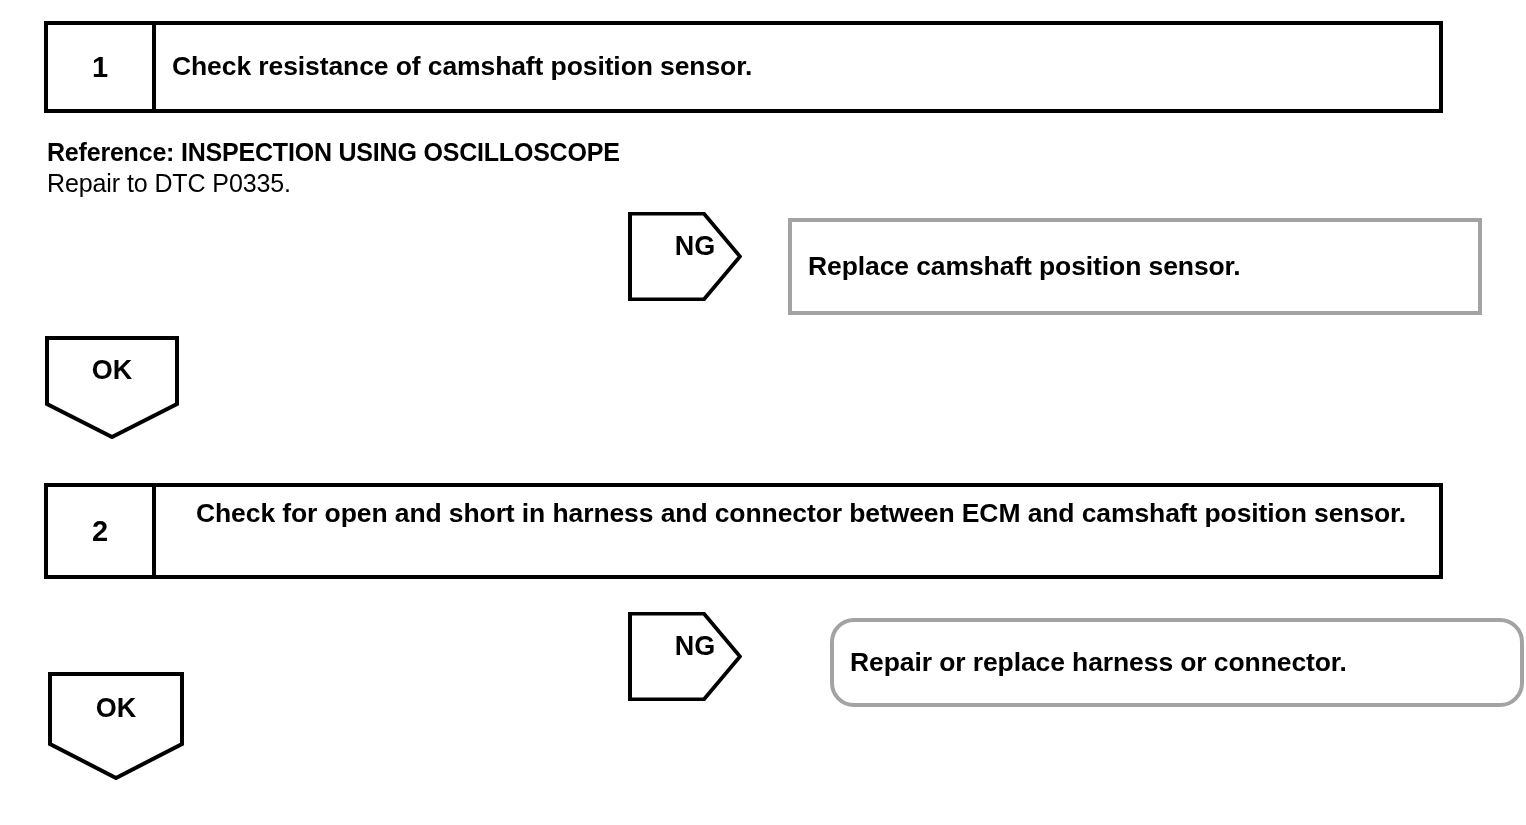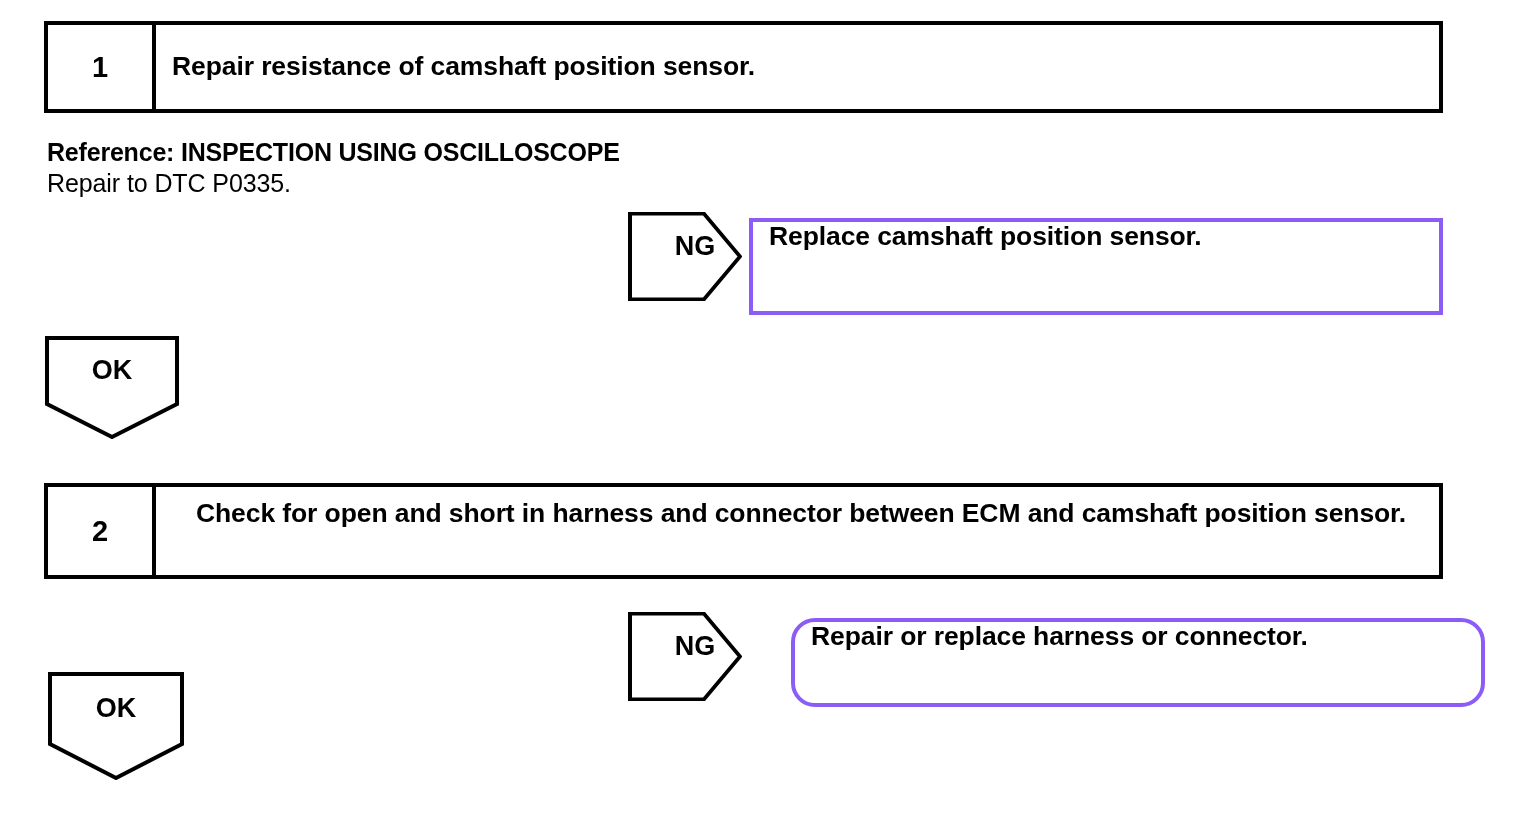--- a/index.html
+++ b/index.html
@@ -104,25 +104,27 @@
     font-weight: bold;
     font-size: 27px;
     letter-spacing: 0px;
   }
   #ng-arrow-1 { left: 628px; top: 212px; }
   #ng-arrow-2 { left: 628px; top: 612px; }
 
   
   .result-box {
     position: absolute;
-    border: 4px solid #8b5cf6;
+    border: 4px solid #a3a3a3;
     background: #fff;
     box-sizing: border-box;
     display: flex;
+    align-items: center;
     padding: 0 16px;
+    margin-left: 39px;
   }
   .result-text {
     font-weight: bold;
     font-size: 26.5px;
     line-height: 1.13;
     letter-spacing: -0.1px;
   }
   #result-1 { left: 749px; top: 218px; width: 694px; height: 97px; }
   #result-2 { left: 791px; top: 618px; width: 694px; height: 89px; border-radius: 24px; }
 
@@ -152,21 +154,21 @@
 </head>
 <body>
 
 <div class="canvas">
 
   <div class="step-box" id="step-1">
     <div class="step-num-cell">
       <span>1</span>
     </div>
     <div class="step-text-cell">
-      <span class="step-text">Repair resistance of camshaft position sensor.</span>
+      <span class="step-text">Check resistance of camshaft position sensor.</span>
     </div>
   </div>
 
   <div class="note">
     <div class="note-line1">Reference: INSPECTION USING OSCILLOSCOPE</div>
     <div class="note-line2">Repair to DTC P0335.</div>
   </div>
 
   <div class="ng-arrow" id="ng-arrow-1">
     <svg viewBox="0 0 114 105" preserveAspectRatio="none" aria-hidden="true">

